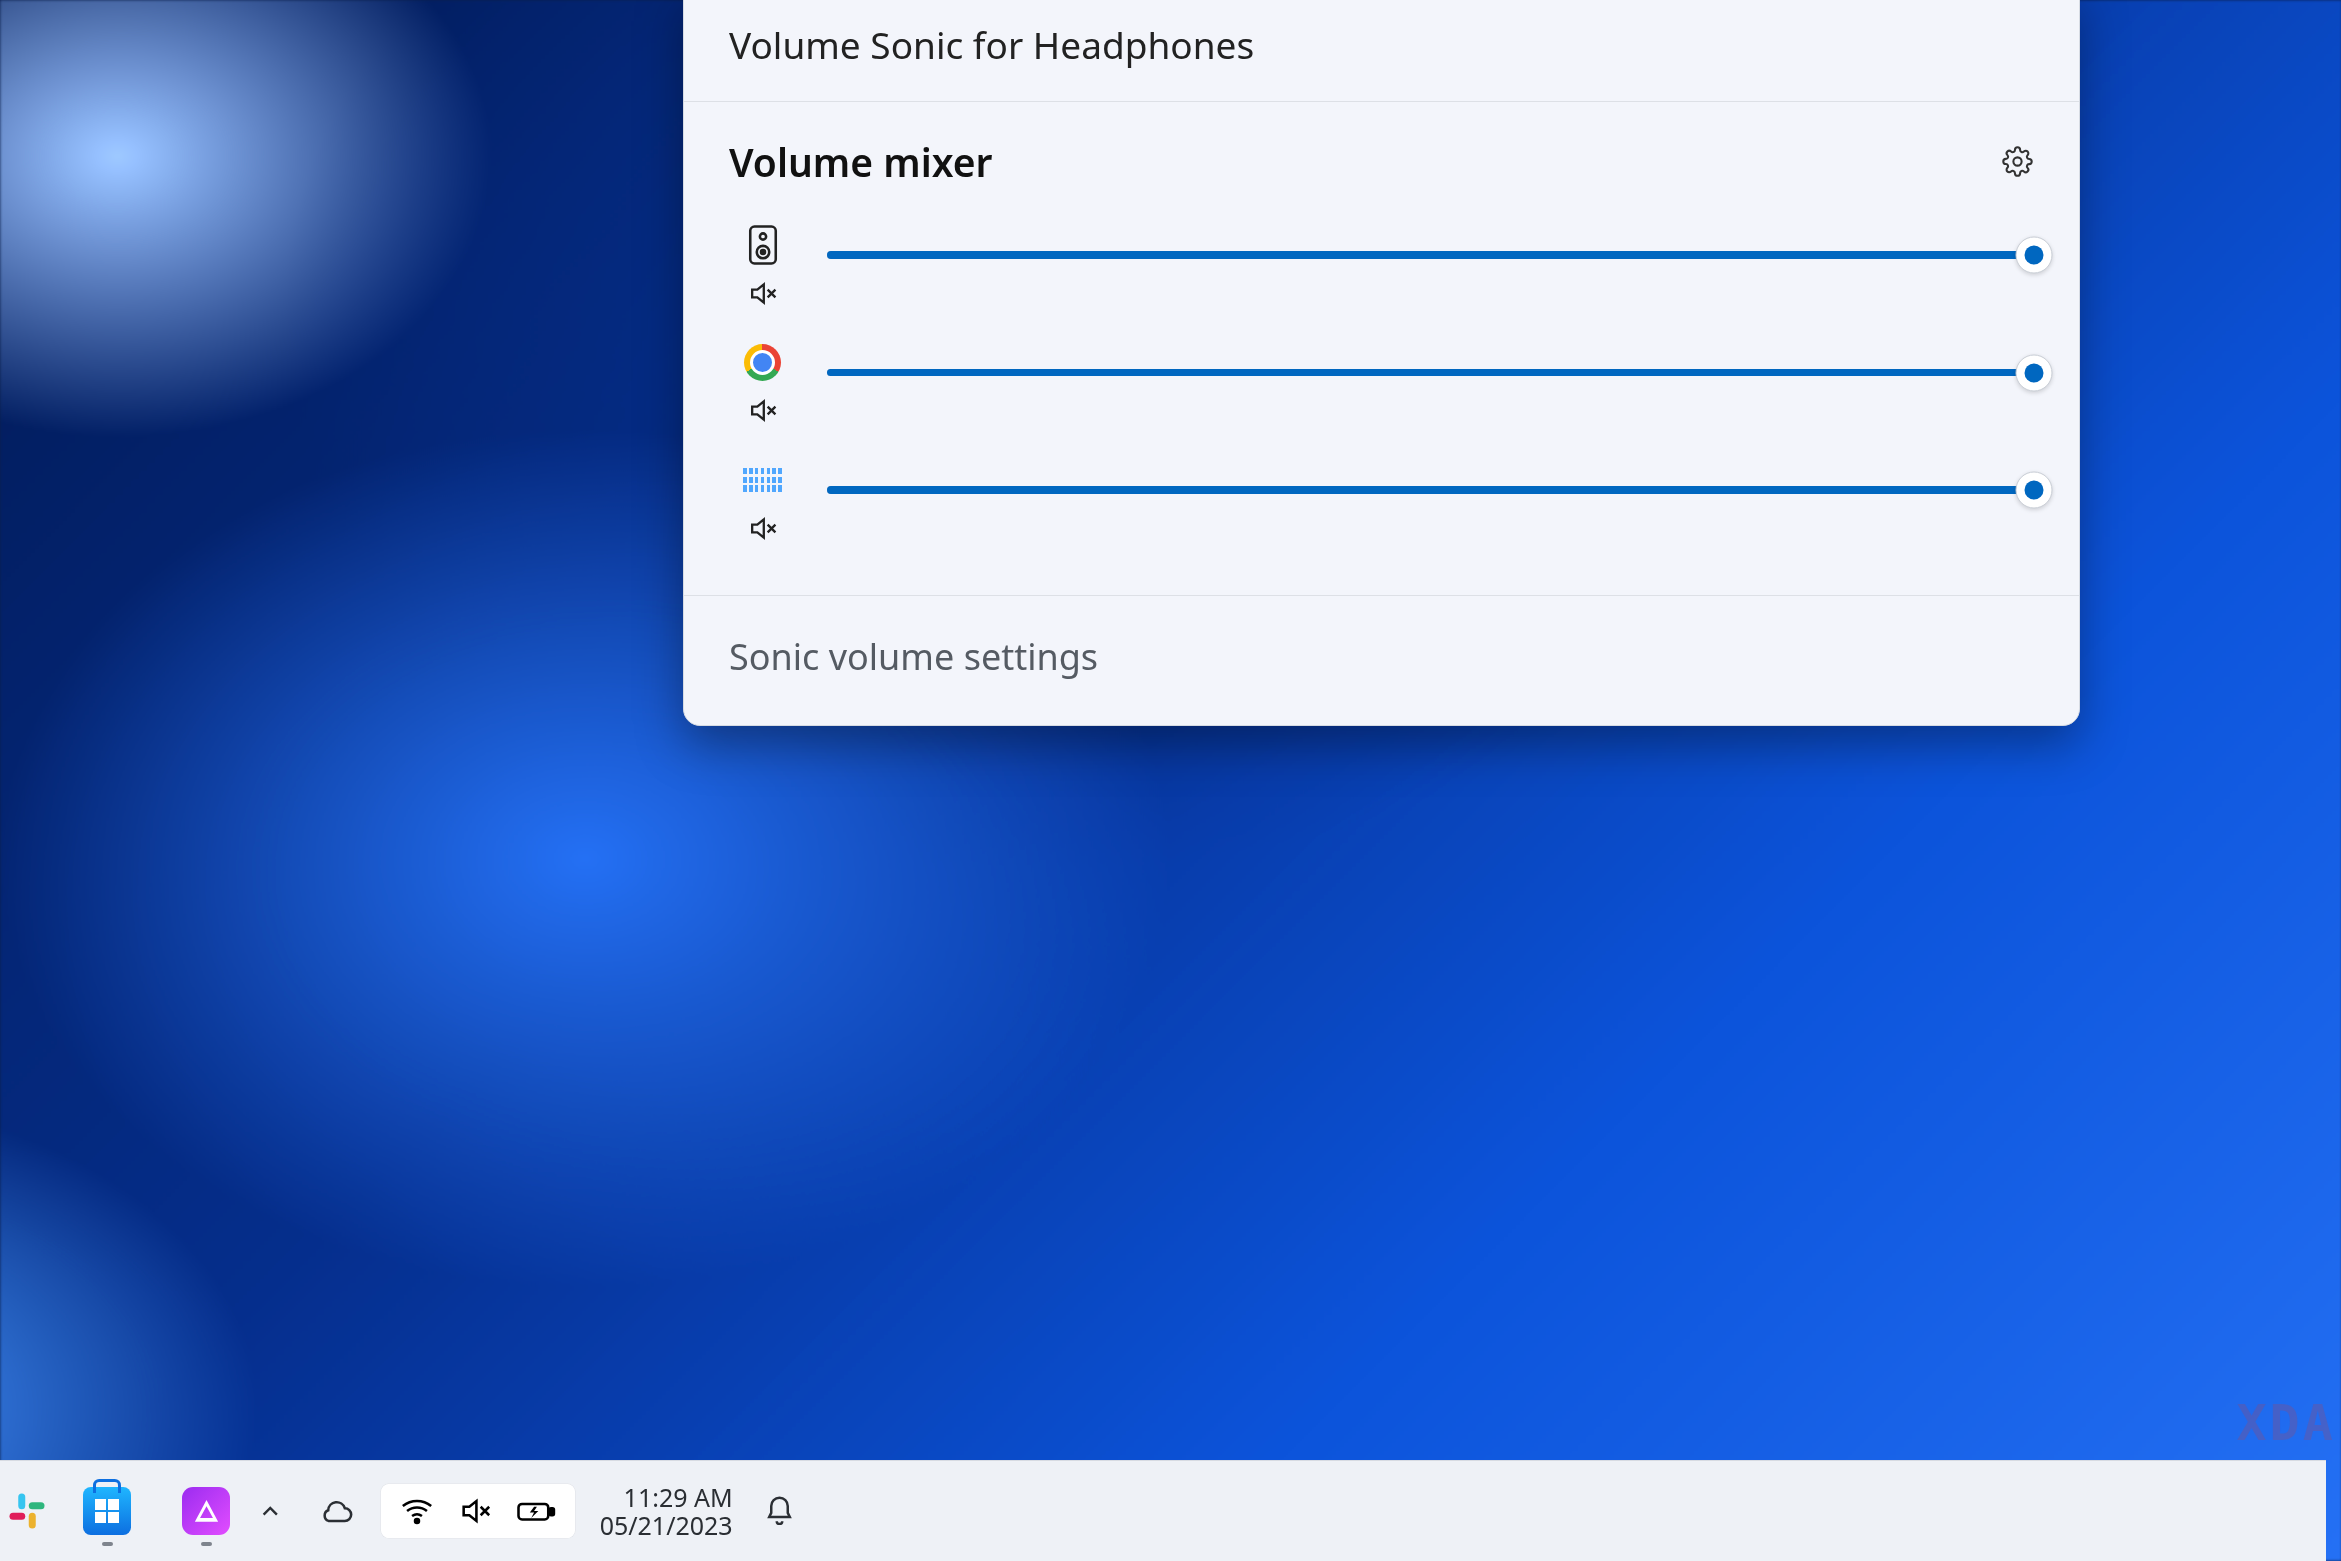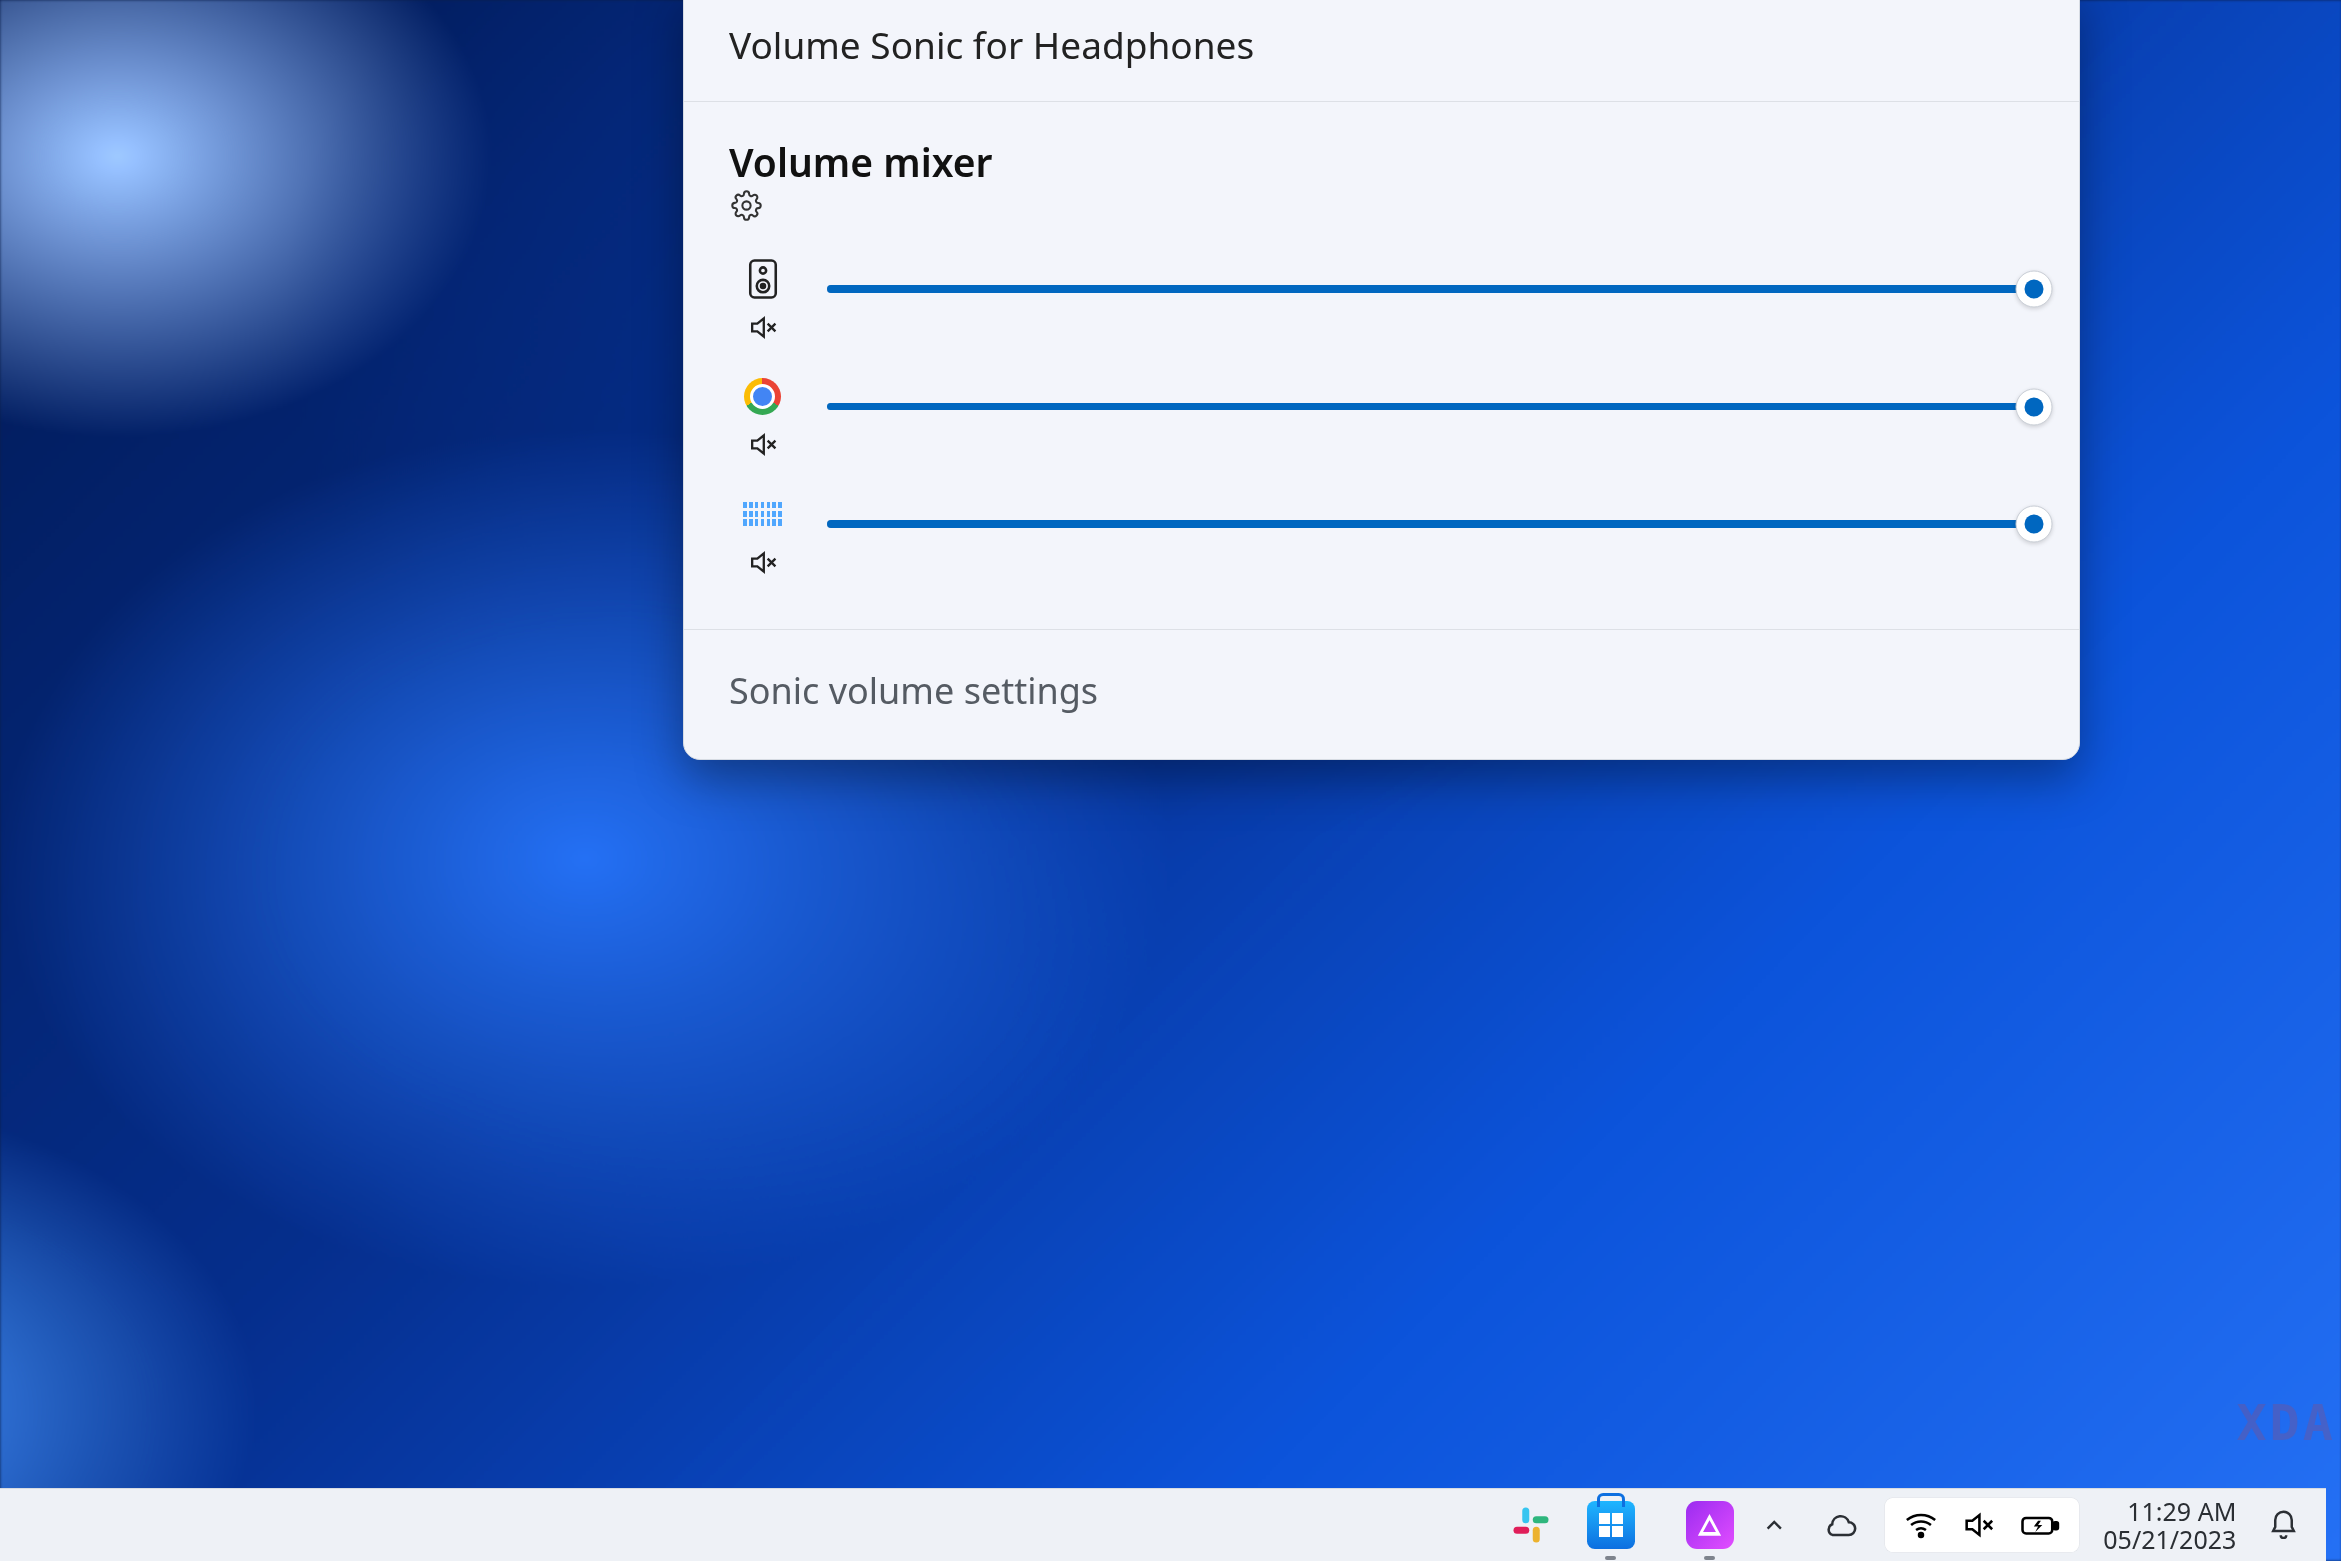--- a/index.html
+++ b/index.html
@@ -39,23 +39,22 @@
     color:var(--text);
   }
   .flyout .row{padding:31px 45px;}
   .sonic-row{
     border-top:0.8px solid #e7eaef;
     border-bottom:1.6px solid #dde0e6;
     font-size:37px;
     color:#222;
   }
   .mixer-header{
-    display:flex;align-items:flex-start;justify-content:space-between;
+    display:flex;align-items:center;justify-content:space-between;
     padding:33px 45px 7.8px;
-    flex-direction:column;
   }
   .mixer-header h2{
     margin:0;font-size:39px;font-weight:600;color:#111;
   }
   .gear{width:34px;height:34px;color:#333;cursor:pointer;border-radius:6.2px;display:flex;align-items:center;justify-content:center;}
 
   .mixer-body{padding:7.8px 45px 39px;}
   .mixer-item{display:flex;align-items:flex-start;gap:31px;padding:22px 0 9.4px;}
   .icon-col{width:67px;display:flex;flex-direction:column;align-items:center;gap:11px;}
   .app-icon{width:39px;height:39px;display:flex;align-items:center;justify-content:center;color:#222;}
@@ -75,24 +74,24 @@
   .thumb::after{content:"";width:19px;height:19px;border-radius:50%;background:var(--accent);}
 
   .more-row{
     border-top:1.6px solid #dde0e6;
     padding:36px 45px 44px;
     font-size:36px;color:#555b63;cursor:pointer;
   }
 
   
   .taskbar{
-    position:absolute;left:0;right:16px;bottom:0;height:73px;
+    position:absolute;left:0;right:16px;bottom:0;height:101px;
     background:var(--taskbar);
     border-top:0.8px solid #d7dbe2;
-    display:flex;align-items:center;justify-content:flex-end;
+    display:flex;align-items:center;justify-content:flex-start;
     padding:0 19px 0 0;
   }
   .task-left{display:flex;align-items:center;gap:19px;padding-left:6.2px;}
   .task-app{width:80px;height:80px;border-radius:11px;display:flex;align-items:center;justify-content:center;position:relative;cursor:pointer;}
   .task-app .running-dot{position:absolute;bottom:4.7px;width:11px;height:3.9px;border-radius:2.3px;background:#7e848d;}
 
   .partial-app{width:42px;height:80px;overflow:hidden;display:flex;align-items:center;justify-content:flex-end;}
 
   .task-right{display:flex;align-items:center;gap:19px;}
   .tray-btn{width:48px;height:48px;display:flex;align-items:center;justify-content:center;color:#2b2f34;border-radius:6.2px;cursor:pointer;}

